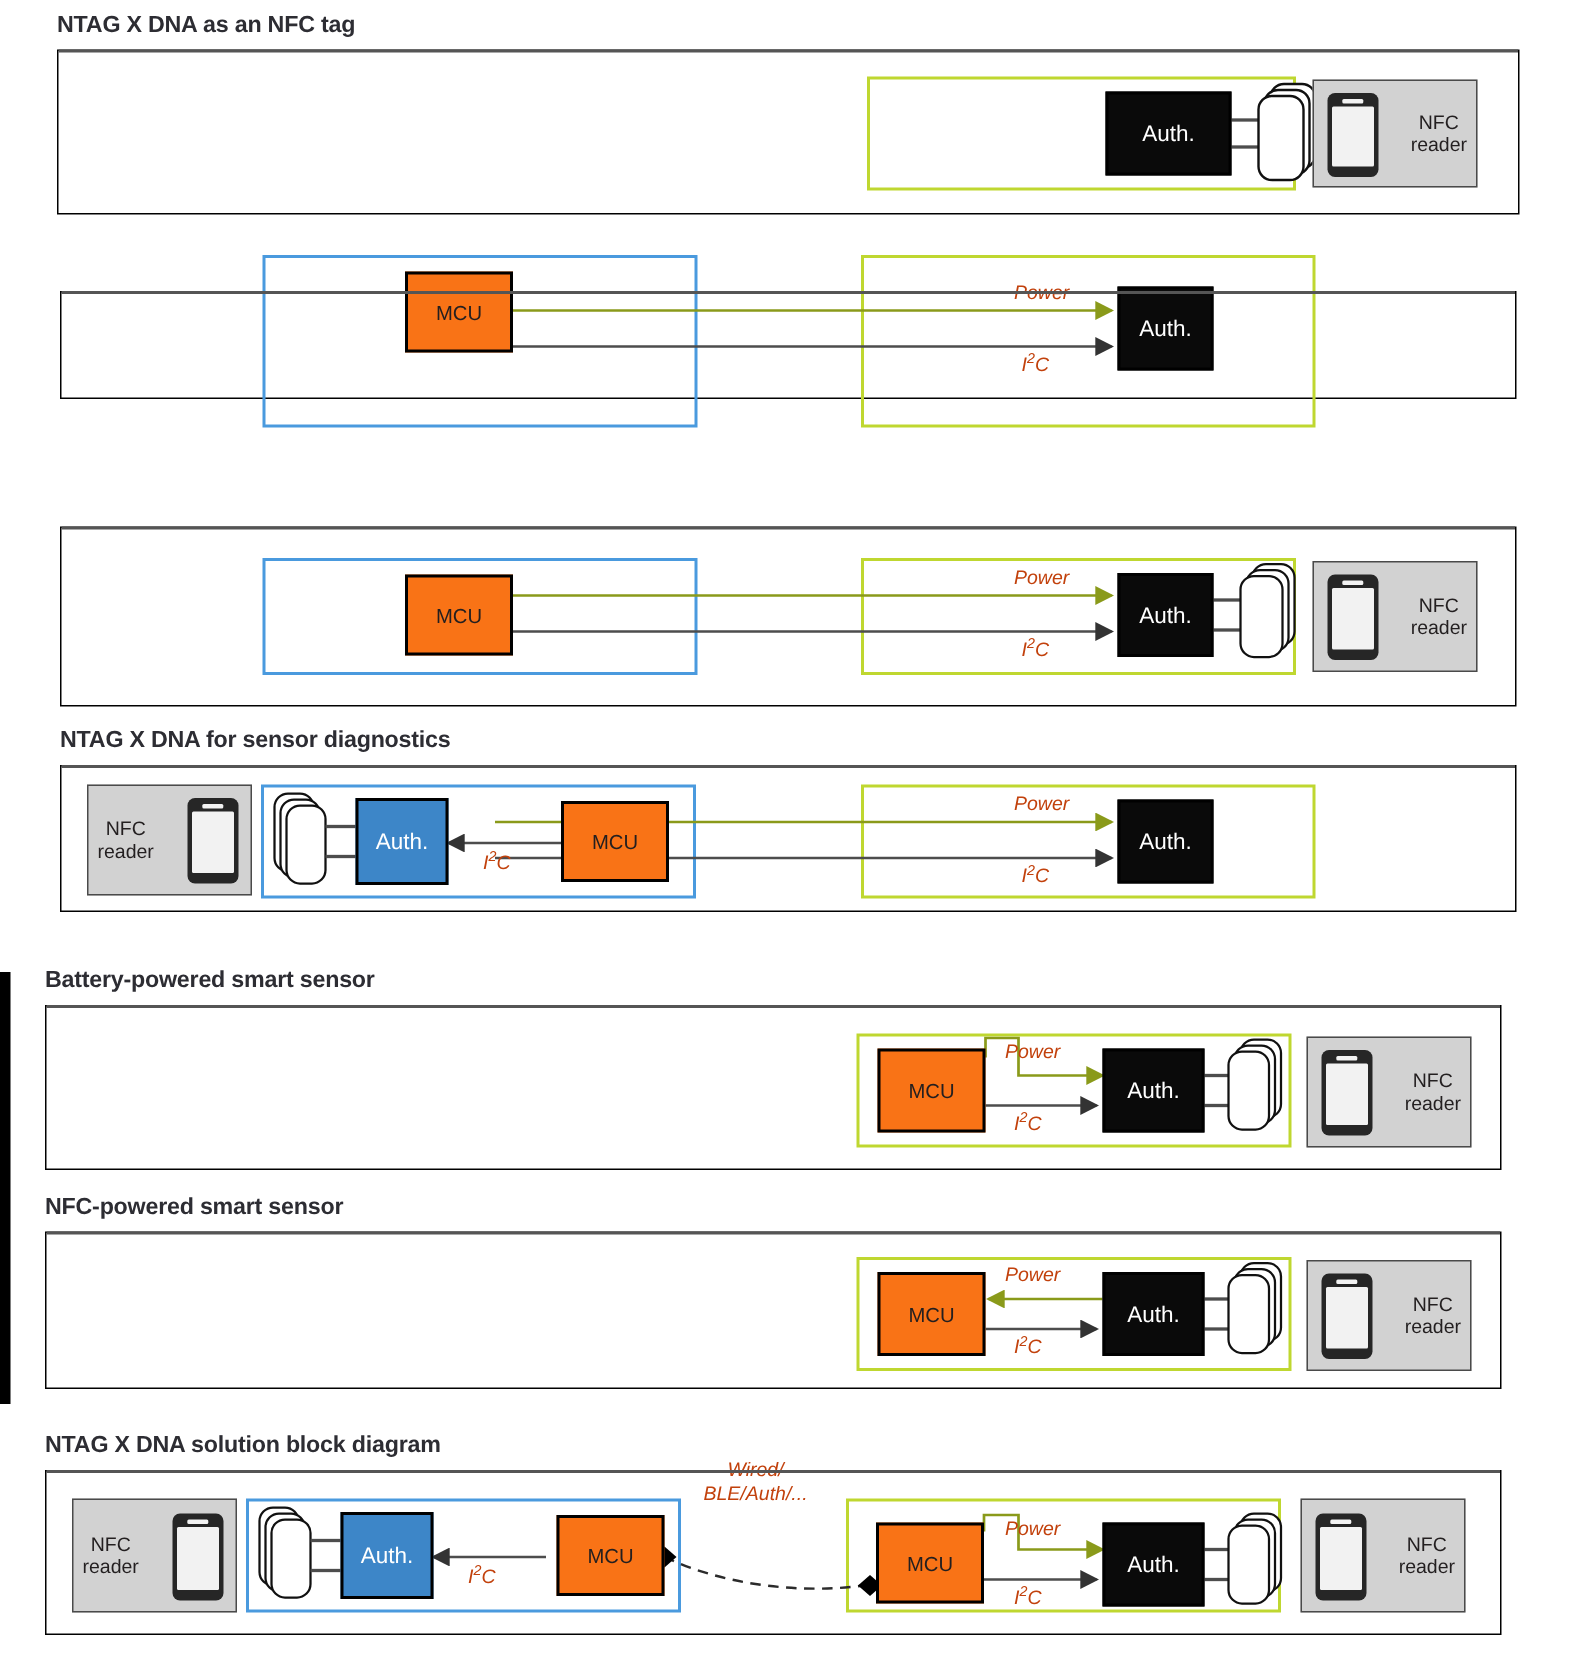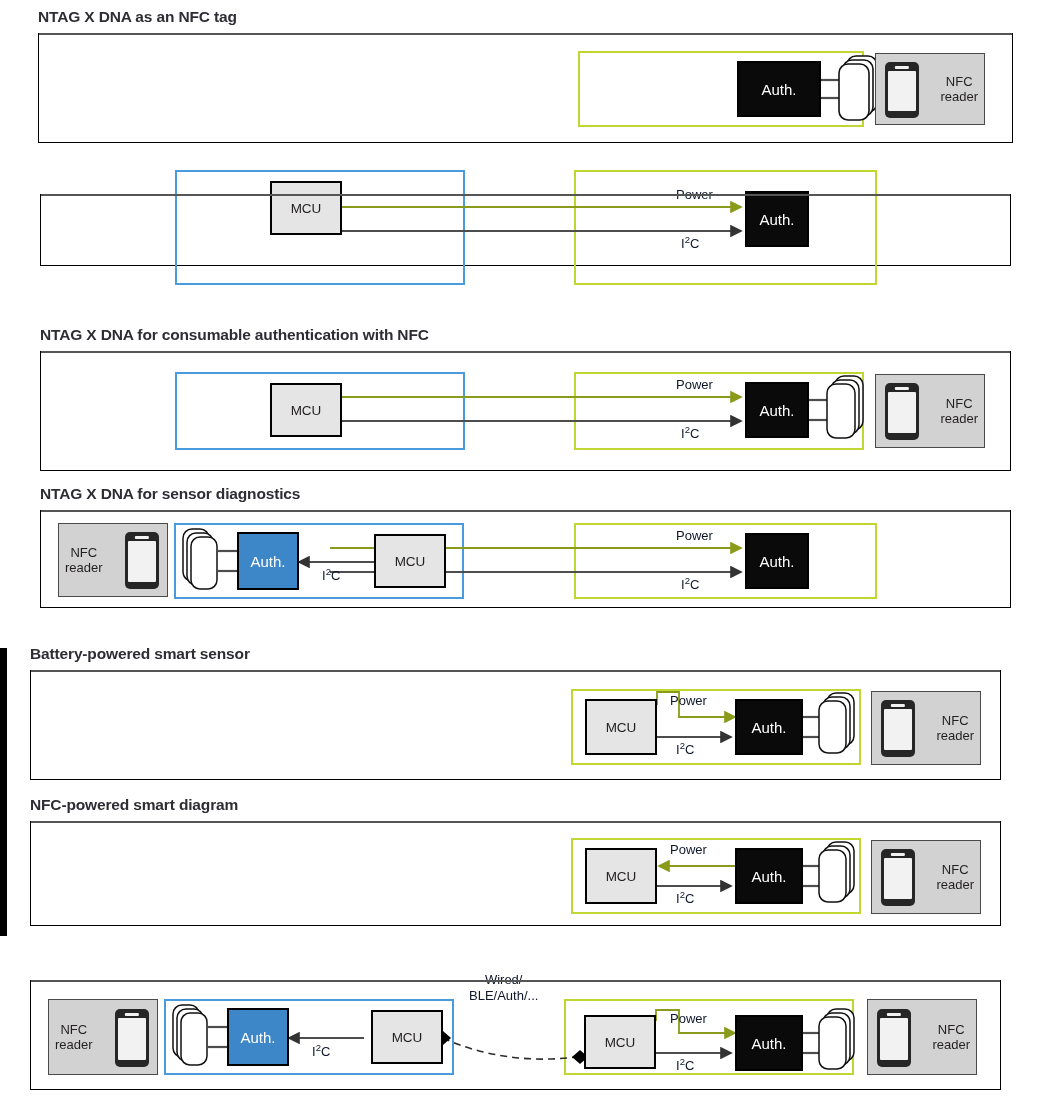--- a/index.html
+++ b/index.html
@@ -21,21 +21,21 @@
   .panel{
     position:absolute;left:0;
     border:1.3px solid #000;
     background:#fff;box-sizing:border-box;
   }
   .panel::after{content:"";position:absolute;left:0;right:0;top:-1px;height:2px;background:#555;}
 
   
   .blk{position:absolute;box-sizing:border-box;display:flex;align-items:center;justify-content:center;}
   .mcu{
-    background:#e5e5e5;border:2.4px solid #000;
+    background:#f97316;border:2.4px solid #000;
     font-size:13.5px;color:#231f20;
   }
   .auth-black{
     background:#0a0a0a;border:2px solid #000;
     color:#ffffff;font-size:15px;
   }
   .auth-blue{
     background:#3d86c8;border:2.4px solid #000;
     color:#ffffff;font-size:15px;
   }
@@ -49,21 +49,21 @@
   }
   
   .phone{position:absolute;background:#262626;border-radius:5px;}
   .phone .scr{position:absolute;left:3px;right:3px;top:9px;bottom:7px;background:#f2f2f2;border-radius:1px;}
   .phone .spk{position:absolute;left:50%;transform:translateX(-50%);top:3.5px;width:42%;height:3px;background:#f2f2f2;border-radius:1px;}
 
   
   .frame{position:absolute;box-sizing:border-box;background:transparent;}
   .frame-green{border:2.4px solid #bfd730;}
   .frame-blue{border:2.4px solid #4a9ade;}
-  .wlabel{position:absolute;font-size:13px;color:#0f172a;white-space:nowrap;}
+  .wlabel{position:absolute;font-size:13px;color:#c2410c;white-space:nowrap;font-style:italic;}
   .wlabel sup{font-size:9.5px;vertical-align:super;}
   svg{position:absolute;left:0;top:0;overflow:visible;}
 </style>
 </head>
 <body>
 
 <div class="edge-bar"></div>
 
 <div class="section" style="left:38px;top:8px;width:845px;height:140px;">
   <div class="sec-title">NTAG X DNA as an NFC tag</div>
@@ -128,21 +128,20 @@
     </div>
 
     <div class="blk auth-black" style="left:704px;top:-4px;width:64px;height:56px;">
       <span>Auth.</span>
     </div>
 
   </div>
 </div>
 
 <div class="section" style="left:40px;top:326px;width:971px;height:145px;">
-  <div class="sec-title">NTAG X DNA for consumable authentication with NFC</div>
   <div class="panel" style="top:25px;width:971px;height:120px;">
 
     <div class="frame frame-blue" style="left:134px;top:20px;width:290px;height:78px;"></div>
     <div class="frame frame-green" style="left:533px;top:20px;width:290px;height:78px;"></div>
 
     <svg width="971" height="120">
       <defs>
         <marker id="arrG3" markerWidth="7" markerHeight="7" refX="6" refY="3.5" orient="auto">
             <polygon points="0 0, 7 3.5, 0 7" fill="#8a9a1a"></polygon>
           </marker>
@@ -307,21 +306,21 @@
       <div class="nfc-label">
         <span>NFC</span><br>
         <span>reader</span>
       </div>
     </div>
 
   </div>
 </div>
 
 <div class="section" style="left:30px;top:796px;width:971px;height:145px;">
-  <div class="sec-title">NFC-powered smart diagram</div>
+  <div class="sec-title">NFC-powered smart sensor</div>
   <div class="panel" style="top:25px;width:971px;height:105px;">
 
     <div class="frame frame-green" style="left:540px;top:16px;width:290px;height:76px;"></div>
 
     <svg width="971" height="105">
       <defs>
         <marker id="arrG6" markerWidth="7" markerHeight="7" refX="6" refY="3.5" orient="auto">
             <polygon points="0 0, 7 3.5, 0 7" fill="#8a9a1a"></polygon>
           </marker>
         <marker id="arrK6" markerWidth="7" markerHeight="7" refX="6" refY="3.5" orient="auto">
@@ -363,20 +362,21 @@
       <div class="nfc-label">
         <span>NFC</span><br>
         <span>reader</span>
       </div>
     </div>
 
   </div>
 </div>
 
 <div class="section" style="left:30px;top:955px;width:971px;height:155px;">
+  <div class="sec-title">NTAG X DNA solution block diagram</div>
   <div class="panel" style="top:25px;width:971px;height:110px;">
 
     <div class="nfc-reader" style="position:absolute;left:17px;top:18px;width:110px;height:76px;">
       <div class="nfc-label" style="left:6px;right:auto;">
         <span>NFC</span><br>
         <span>reader</span>
       </div>
       <div class="phone" style="left:66px;top:9px;width:34px;height:58px;">
         <div class="spk"></div>
         <div class="scr"></div>

